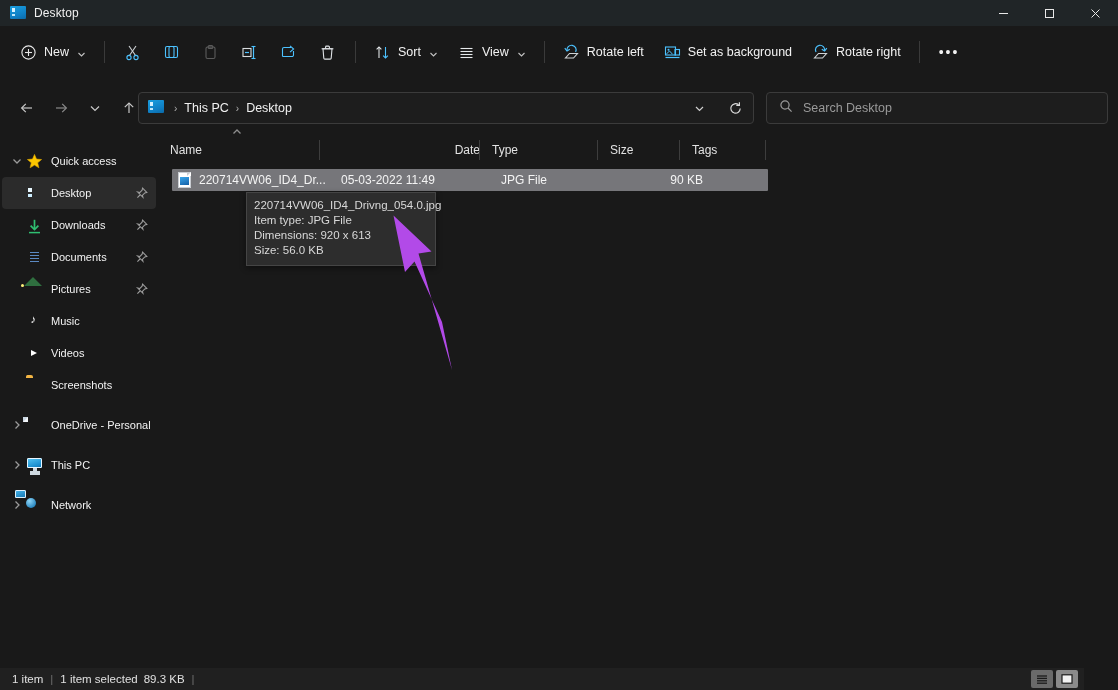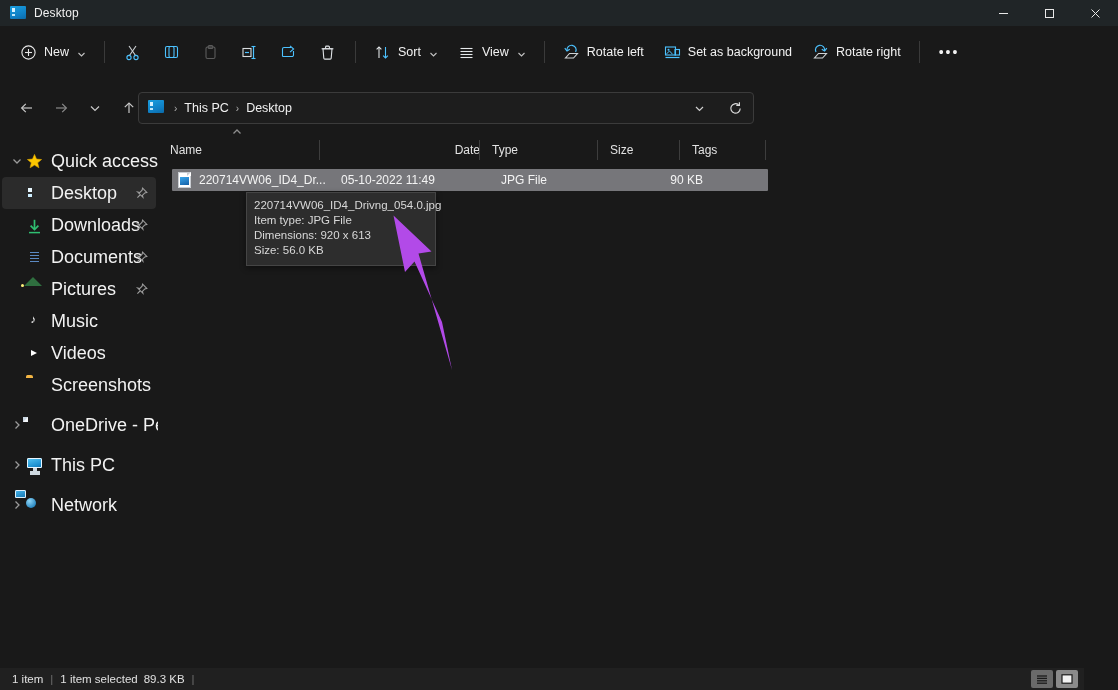--- a/index.html
+++ b/index.html
@@ -134,21 +134,21 @@
   .sb-row.sel { background: #2b2b2b; }
   .sb-twisty {
     width: 18px; height: 18px; flex: 0 0 auto;
     display: flex; align-items: center; justify-content: center;
     color: #9a9a9a;
   }
   .sb-ico {
     width: 17px; height: 17px; margin-right: 8px; flex: 0 0 auto;
     position: relative;
   }
-  .sb-label { font-size: 18px; color: #f2f2f2; white-space: nowrap; }
+  .sb-label { font-size: 11px; color: #f2f2f2; white-space: nowrap; }
   .sb-pin {
     position: absolute; right: 8px; top: 9px;
     width: 13px; height: 13px; color: #9d9d9d;
   }
   .sb-indent { padding-left: 24px; }
   .sb-gap { height: 8px; }
 
   
   .ic-folder {
     width: 17px; height: 14px; border-radius: 1.5px;
@@ -579,20 +579,29 @@
     </span>
   </div>
 
   <div class="addr-refresh">
     <svg width="15" height="15" viewBox="0 0 15 15">
       <path d="M12.2 7.5 a4.7 4.7 0 1 1 -1.6 -3.6" fill="none" stroke="currentColor" stroke-width="1.2"></path>
       <polyline points="11.4,1.2 11.4,4.3 8.3,4.3" fill="none" stroke="currentColor" stroke-width="1.2"></polyline>
     </svg>
   </div>
 
+  <div class="searchbox">
+    <span class="search-ico">
+      <svg width="14" height="14" viewBox="0 0 14 14">
+        <circle cx="6" cy="6" r="4.1" fill="none" stroke="currentColor" stroke-width="1.2"></circle>
+        <line x1="9" y1="9" x2="12.6" y2="12.6" stroke="currentColor" stroke-width="1.2"></line>
+      </svg>
+    </span>
+    <span class="search-ph">Search Desktop</span>
+  </div>
 
   <div class="sidebar">
 
     <div class="sb-row" style="margin-top:9px;">
       <span class="sb-twisty">
         <svg width="12" height="12" viewBox="0 0 12 12">
             <polyline points="2.5,4.5 6,8 9.5,4.5" fill="none" stroke="currentColor" stroke-width="1.3"></polyline>
           </svg>
       </span>
       <span class="sb-ico star">
@@ -722,21 +731,21 @@
         <span>Size</span>
       </div>
       <div class="th" style="width:86px;">
         <span>Tags</span>
       </div>
     </div>
 
     <div class="row">
       <span class="row-ico"></span>
       <span class="cell name">220714VW06_ID4_Dr...</span>
-      <span class="cell date">05-10-2022 11:49</span>
+      <span class="cell date">05-03-2022 11:49</span>
       <span class="cell type">JPG File</span>
       <span class="cell size">90 KB</span>
     </div>
   </div>
 
   <div class="tooltip">
     <div class="tt-line">220714VW06_ID4_Drivng_054.0.jpg</div>
     <div class="tt-line">Item type: JPG File</div>
     <div class="tt-line">Dimensions: 920 x 613</div>
     <div class="tt-line">Size: 56.0 KB</div>

